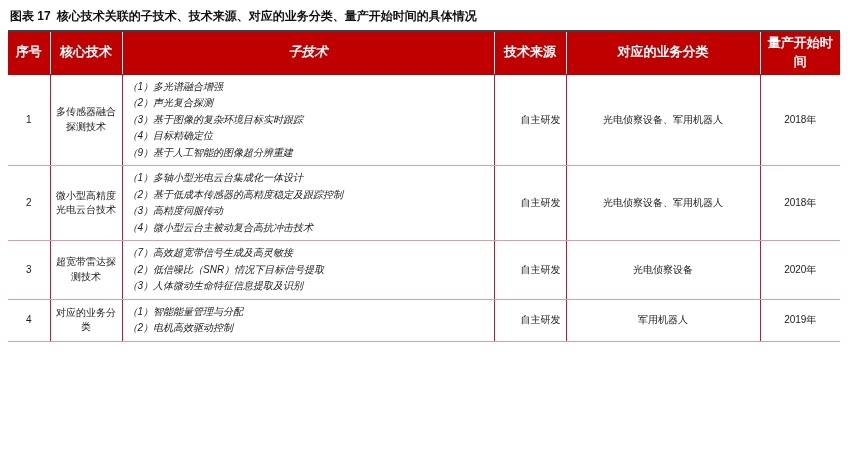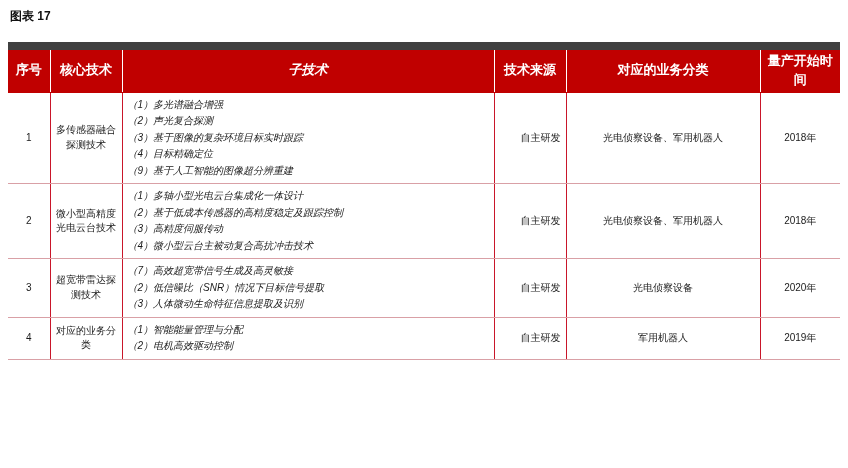--- a/index.html
+++ b/index.html
@@ -33,22 +33,21 @@
   }
   .title-label {
     margin-right: 6px;
   }
   .title-text {
   }
   table.tbl {
     border-collapse: collapse;
     width: 832px;
     table-layout: fixed;
-    border-top: 8px solid #404040;
-    margin-top: 12px;
+    border-top: 2px solid #404040;
   }
   table.tbl td, table.tbl th {
     border-right: 1px solid #c9162a;
     border-bottom: 1px solid #d9a0a6;
     vertical-align: middle;
     padding: 4px 5px;
     font-size: 10px;
     line-height: 1.45;
     box-sizing: border-box;
   }
@@ -94,20 +93,21 @@
     border-bottom: none;
   }
 </style>
 </head>
 <body>
 
 <div class="page">
 
   <div class="title-row">
     <span class="title-label">图表 17</span>
+    <span class="title-text">核心技术关联的子技术、技术来源、对应的业务分类、量产开始时间的具体情况</span>
   </div>
 
   <table class="tbl">
     <thead>
       <tr>
         <th class="c-idx">序号</th>
         <th class="c-core">核心技术</th>
         <th class="c-sub">子技术</th>
         <th class="c-src">技术来源</th>
         <th class="c-biz">对应的业务分类</th>

